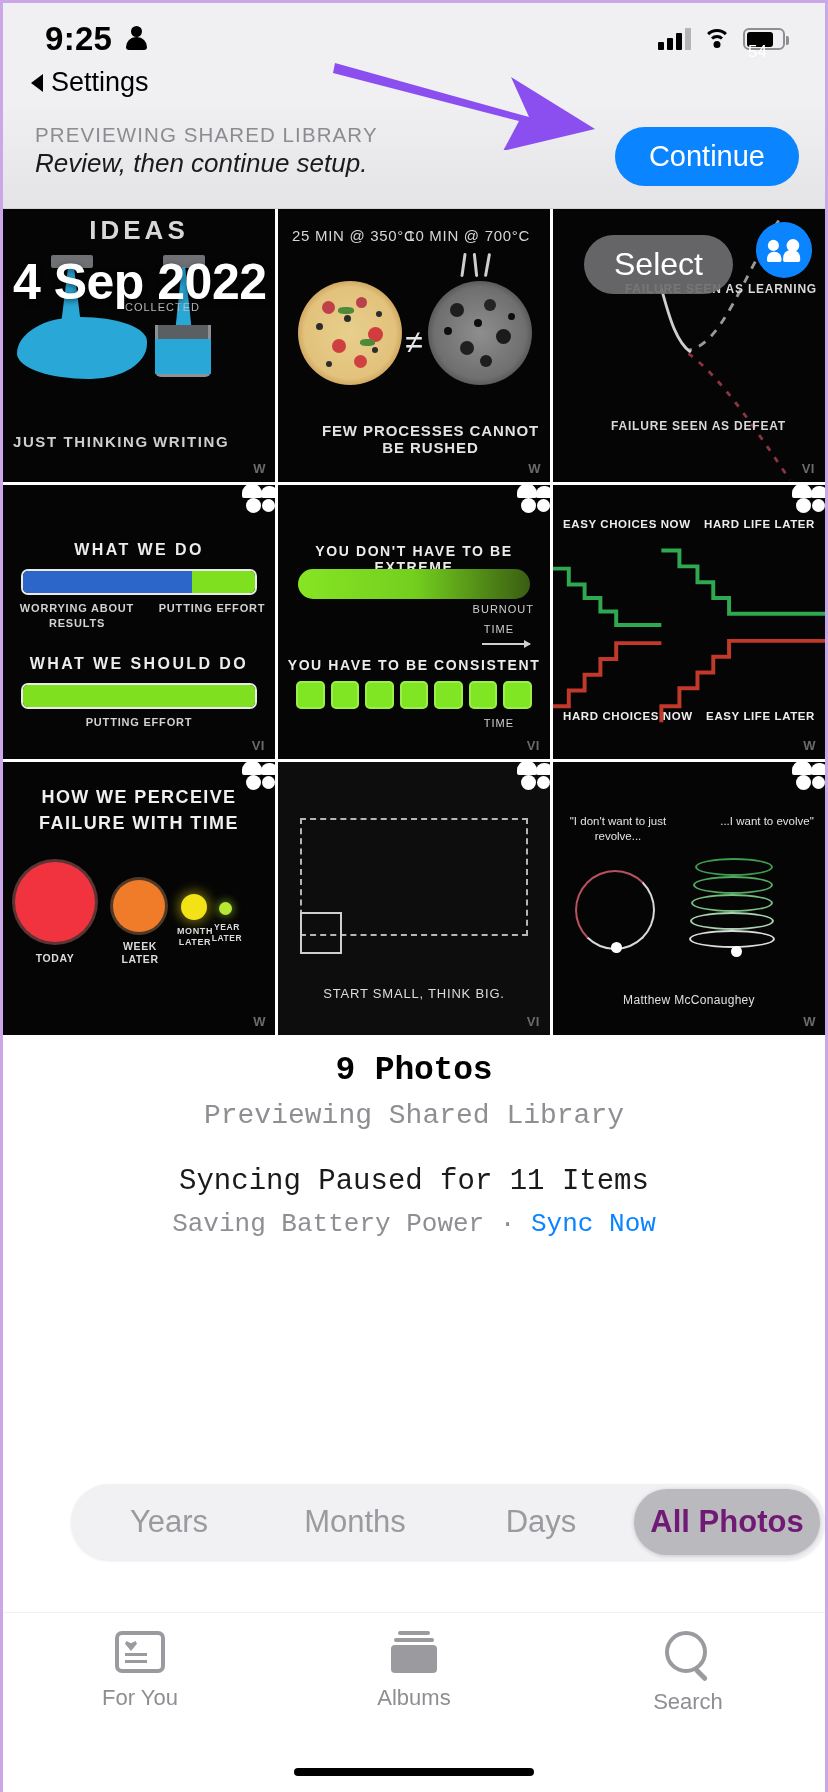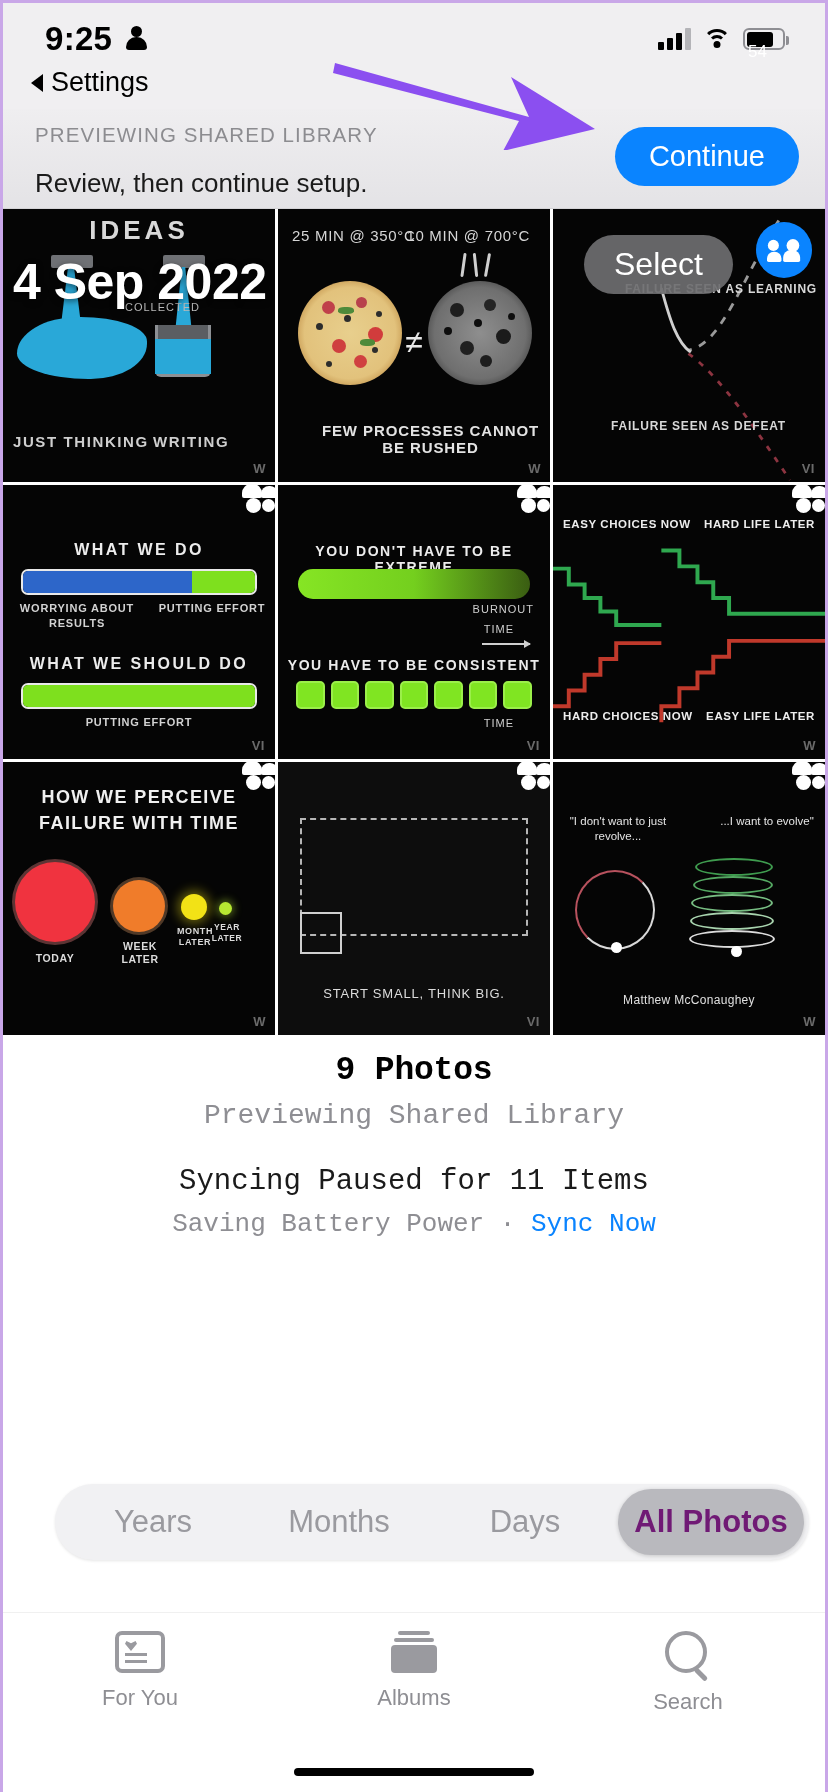--- a/index.html
+++ b/index.html
@@ -68,21 +68,21 @@
                border-right:12px solid #000; }
   .banner {
     background: linear-gradient(#efeef0, #e4e3e6);
     height: 100px;
     padding: 8px 26px 0 32px;
     display:flex; align-items:flex-start; justify-content:space-between;
     border-bottom: 1px solid #d4d3d6;
   }
   .banner-text { padding-top: 6px; }
   .banner-kicker { font-size: 20.5px; letter-spacing: 1.1px; color:#8c8c90; font-weight:500; }
-  .banner-sub { font-size: 26px; color:#1b1b1b; margin-top: 21px; }
+  .banner-sub { font-size: 26px; color:#1b1b1b; margin-top: 1px; font-style: italic; }
   .continue-btn {
     background:#0a84ff; color:#fff; font-size:29px; font-weight:500;
     border:none; border-radius:30px; padding: 13px 34px; margin-top: 10px;
     cursor:pointer; white-space:nowrap;
   }
 
   
   .arrow-ann { position:absolute; left:330px; top:52px; width:300px; height:95px;
                pointer-events:none; z-index:40; }
 
@@ -223,21 +223,21 @@
   
   .info { text-align:center; padding-top: 17px; background:#fff;font-family:Liberation Mono, monospace; }
   .info-count { font-size:33px; font-weight:700; color:#000; letter-spacing:-0.2px; }
   .info-sub { font-size:28px; color:#8e8e93; margin-top:11px; }
   .info-sync { font-size:29px; color:#1a1a1a; margin-top:34px; }
   .info-batt { font-size:26px; color:#8e8e93; margin-top:11px; }
   .info-batt a { color:#0a84ff; text-decoration:none; }
 
   
   .segwrap { position:absolute; left:0; right:0; bottom:232px;
-             display:flex; justify-content:center;margin-left:36px; }
+             display:flex; justify-content:flex-end;margin-left:36px; }
   .segment { display:flex; align-items:center; background:#f1f1f3;
              border-radius:38px; padding:5px; width:754px; height:76px;
              box-shadow:0 1px 3px rgba(0,0,0,.10); }
   .seg-item { flex:1; text-align:center; font-size:31px; color:#9a9a9f;
               font-weight:500; line-height:66px; border-radius:34px; }
   .seg-item.active { background:#b9b9be; color:#701a75; font-weight:700;
                      box-shadow:0 1px 4px rgba(0,0,0,.18); }
 
   
   .tabbar { position:absolute; left:0; right:0; bottom:0; height:180px;

